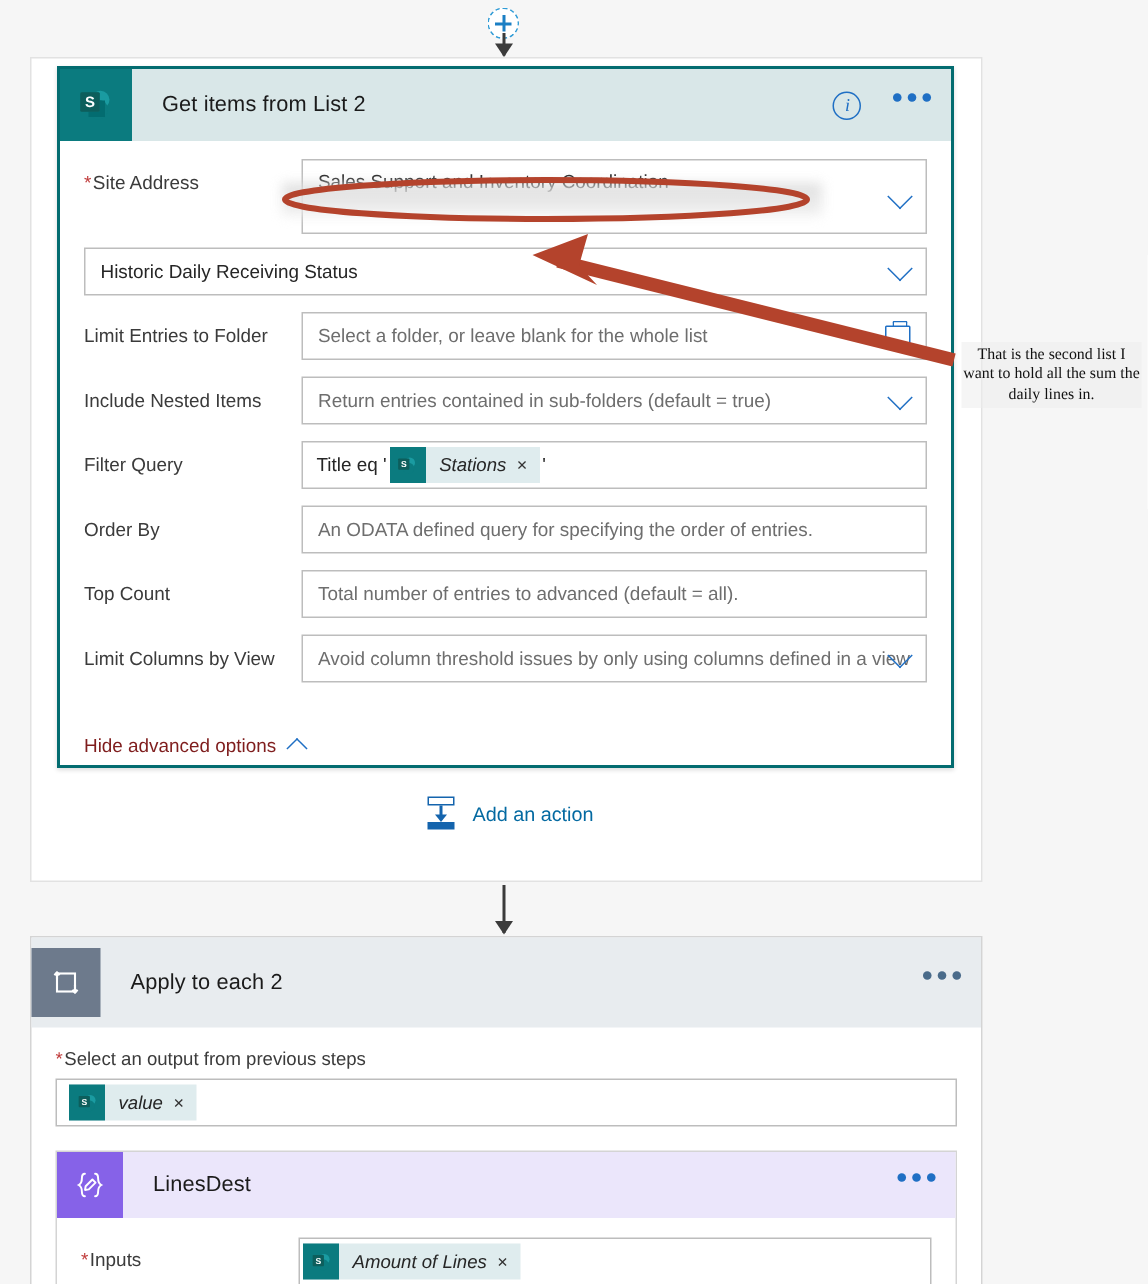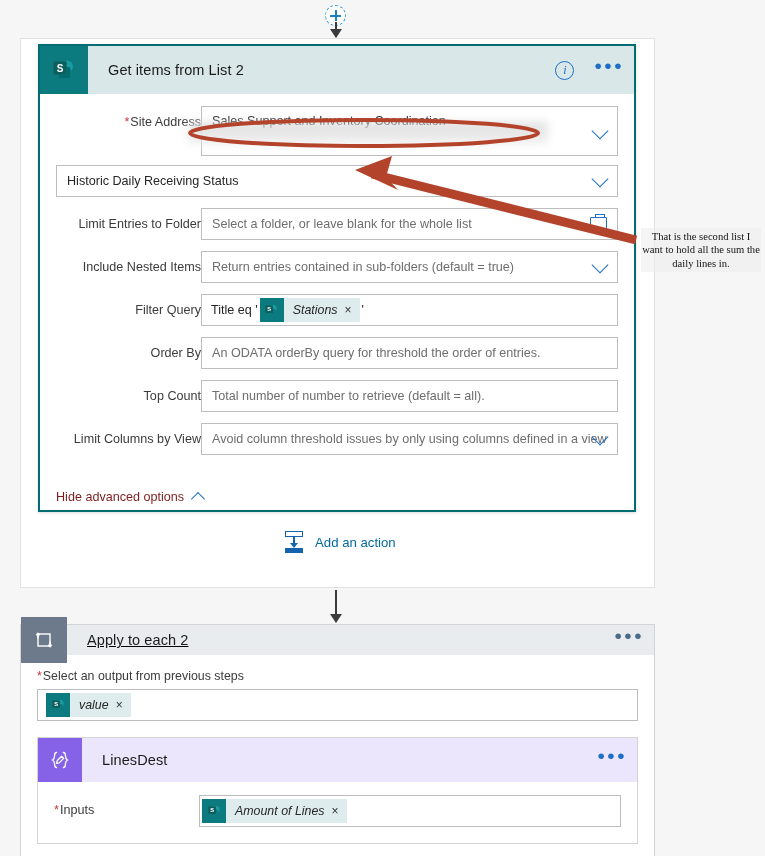--- a/index.html
+++ b/index.html
@@ -130,21 +130,20 @@
   }
   .ellipsis.grey { color: #4a6b8a; }
 
   .card-body { padding: 12px 16px 10px 16px; }
 
   .frow {
     display: flex;
     align-items: flex-start;
     margin-bottom: 9px;
     min-height: 34px;
-    text-align: right;
   }
   .flabel {
     width: 145px;
     flex: none;
     font-size: 12.6px;
     color: #3b3b3b;
     padding-top: 9px;
     line-height: 1.2;
   }
   .req { color: #c03b3b; margin-right: 1px; }
@@ -292,24 +291,23 @@
     position: absolute;
     left: 20px; top: 624px;
     width: 635px;
     background: #ffffff;
     border: 1px solid #d4d4d4;
     box-sizing: border-box;
   }
   .loop-head {
     display: flex;
     align-items: center;
-    height: 30px;
+    height: 60px;
     background: #e8ecef;
     position: relative;
-    text-decoration: underline;
   }
   .loop-ico {
     width: 46px; height: 46px;
     background: #6d7a8c;
     flex: none;
     display: flex; align-items: center; justify-content: center;
   }
   .loop-body { padding: 14px 16px 16px 16px; }
   .sub-label {
     font-size: 12.4px;
@@ -463,28 +461,28 @@
               <span class="token-x">×</span>
             </span>
             <span>'</span>
           </div>
         </div>
       </div>
 
       <div class="frow">
         <div class="flabel">Order By</div>
         <div class="fctrl">
-          <span class="ftext fplace">An ODATA orderBy query for threshold the order of entries.</span>
+          <span class="ftext fplace">An ODATA defined query for specifying the order of entries.</span>
         </div>
       </div>
 
       <div class="frow">
         <div class="flabel">Top Count</div>
         <div class="fctrl">
-          <span class="ftext fplace">Total number of number to retrieve (default = all).</span>
+          <span class="ftext fplace">Total number of entries to advanced (default = all).</span>
         </div>
       </div>
 
       <div class="frow">
         <div class="flabel">Limit Columns by View</div>
         <div class="fctrl">
           <span class="ftext fplace">Avoid column threshold issues by only using columns defined in a view</span>
           <span class="chev"></span>
         </div>
       </div>

